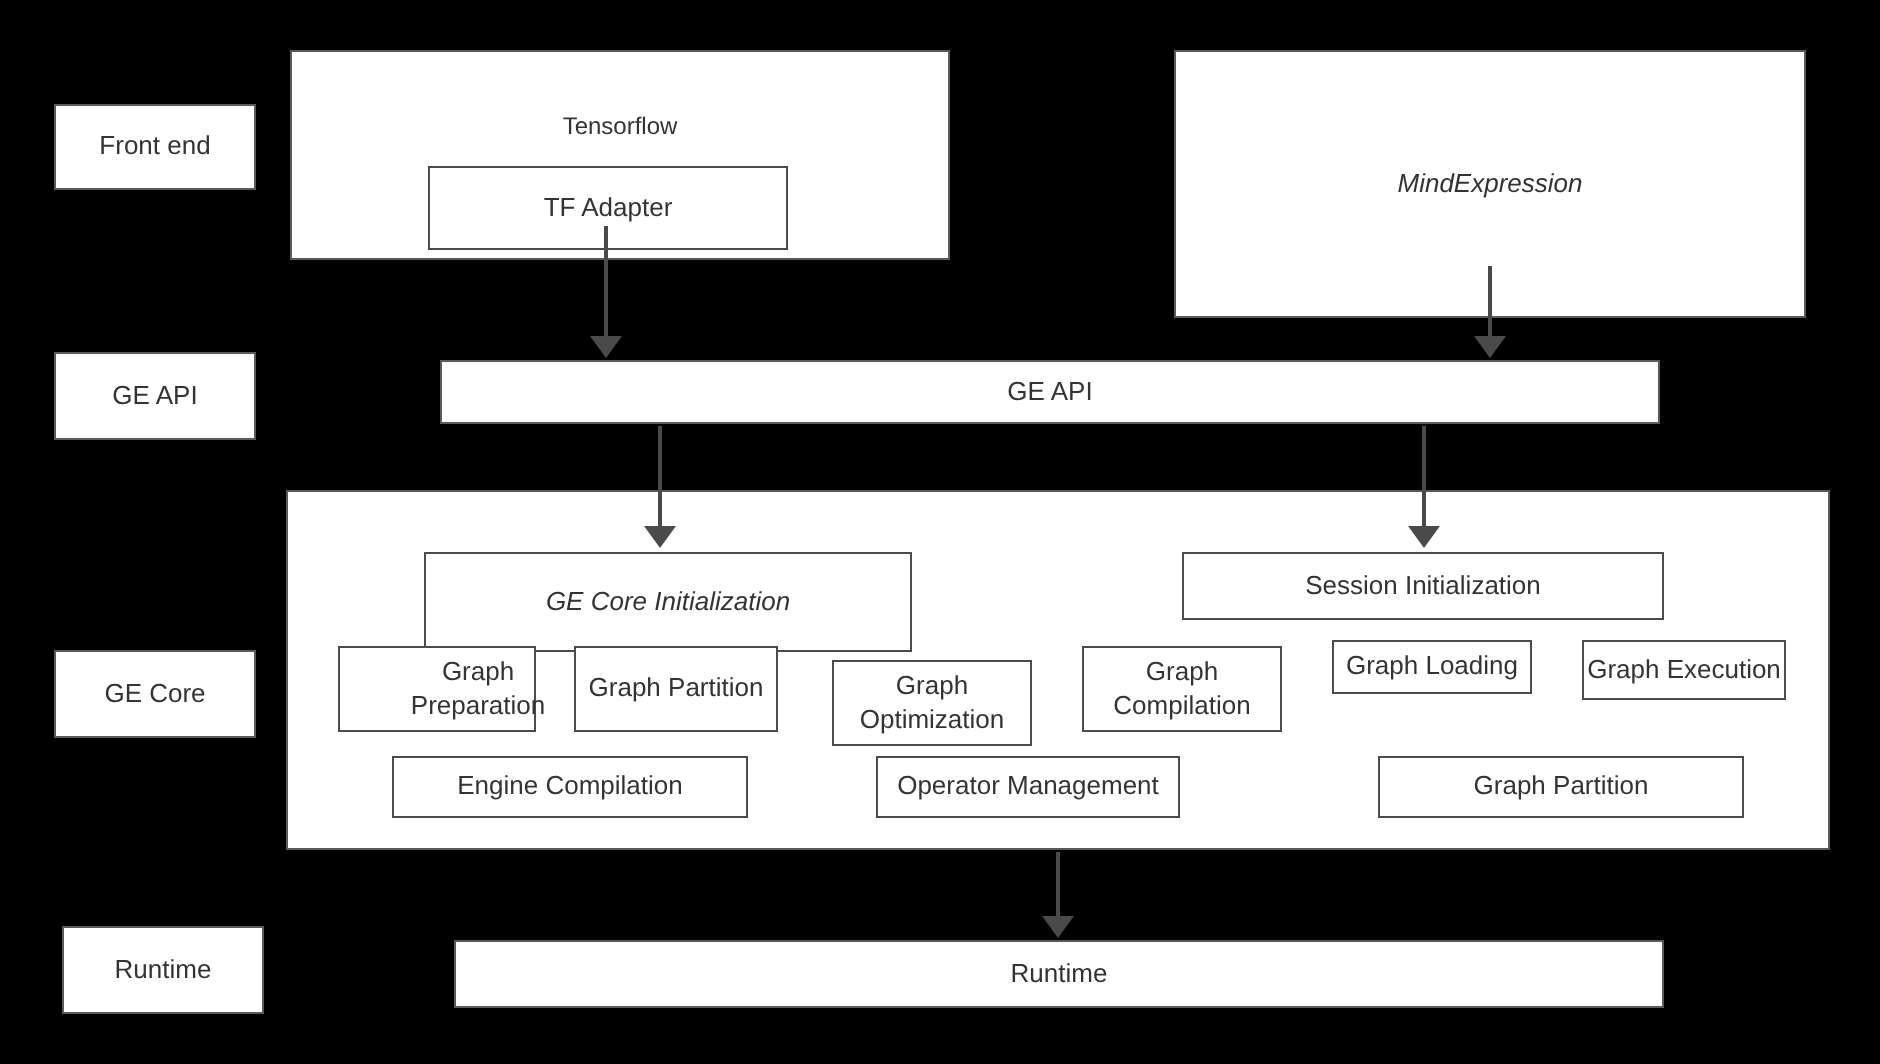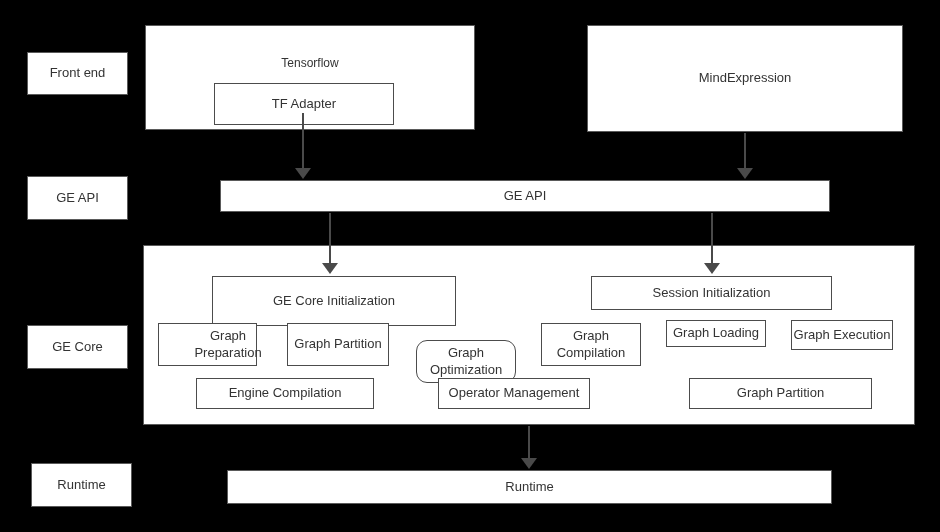--- a/index.html
+++ b/index.html
@@ -68,32 +68,32 @@
   <div class="wbox" style="left:27px; top:52px; width:101px; height:43px;">Front end</div>
   <div class="wbox" style="left:27px; top:176px; width:101px; height:44px;">GE API</div>
   <div class="wbox" style="left:27px; top:325px; width:101px; height:44px;text-align:right;">GE Core</div>
   <div class="wbox" style="left:31px; top:463px; width:101px; height:44px;">Runtime</div>
 
   <div class="wbox" style="left:145px; top:25px; width:330px; height:105px; display:block;">
     <div class="toplabel">Tensorflow</div>
     <div class="wbox inner" style="left:68px; top:57px; width:180px; height:42px;">TF Adapter</div>
   </div>
 
-  <div class="wbox" style="left:587px; top:25px; width:316px; height:107px;">MindExpression</div>
+  <div class="wbox" style="left:587px; top:25px; width:316px; height:134px;font-style:italic;">MindExpression</div>
 
   <div class="wbox" style="left:220px; top:180px; width:610px; height:32px;">GE API</div>
 
   <div class="wbox" style="left:143px; top:245px; width:772px; height:180px; display:block;">
 
-    <div class="wbox inner" style="left:68px; top:30px; width:244px; height:50px;">GE Core Initialization</div>
+    <div class="wbox inner" style="left:68px; top:30px; width:244px; height:50px;font-style:italic;">GE Core Initialization</div>
     <div class="wbox inner" style="left:447px; top:30px; width:241px; height:34px;">Session Initialization</div>
 
-    <div class="wbox inner" style="left:14px; top:77px; width:99px; height:43px;padding-left:41px;">Graph Preparation</div>
+    <div class="wbox inner" style="left:25px; top:77px; width:99px; height:43px;padding-left:41px;">Graph Preparation</div>
     <div class="wbox inner" style="left:143px; top:77px; width:102px; height:43px;">Graph Partition</div>
-    <div class="wbox inner" style="left:272px; top:94px; width:100px; height:43px;border-radius:11px;">Graph Optimization</div>
+    <div class="wbox inner" style="left:272px; top:84px; width:100px; height:43px;">Graph Optimization</div>
     <div class="wbox inner" style="left:397px; top:77px; width:100px; height:43px;">Graph Compilation</div>
     <div class="wbox inner" style="left:522px; top:74px; width:100px; height:27px;">Graph Loading</div>
     <div class="wbox inner" style="left:647px; top:74px; width:102px; height:30px;">Graph Execution</div>
 
     <div class="wbox inner" style="left:52px; top:132px; width:178px; height:31px;">Engine Compilation</div>
     <div class="wbox inner" style="left:294px; top:132px; width:152px; height:31px;">Operator Management</div>
     <div class="wbox inner" style="left:545px; top:132px; width:183px; height:31px;">Graph Partition</div>
   </div>
 
   <div class="wbox" style="left:227px; top:470px; width:605px; height:34px;">Runtime</div>

